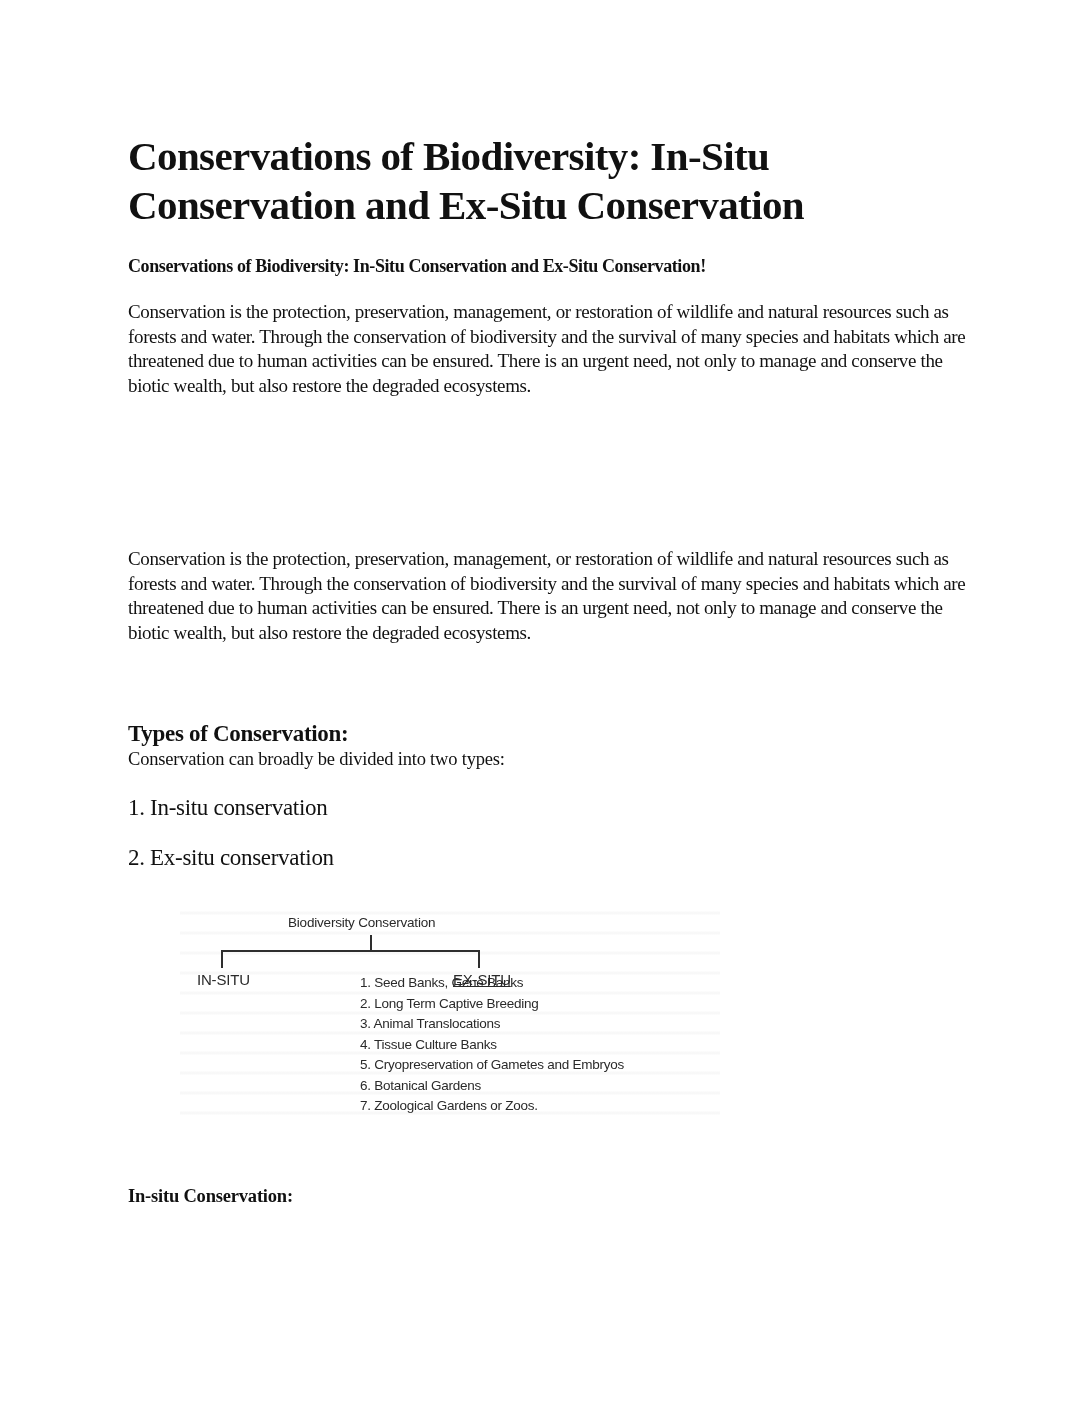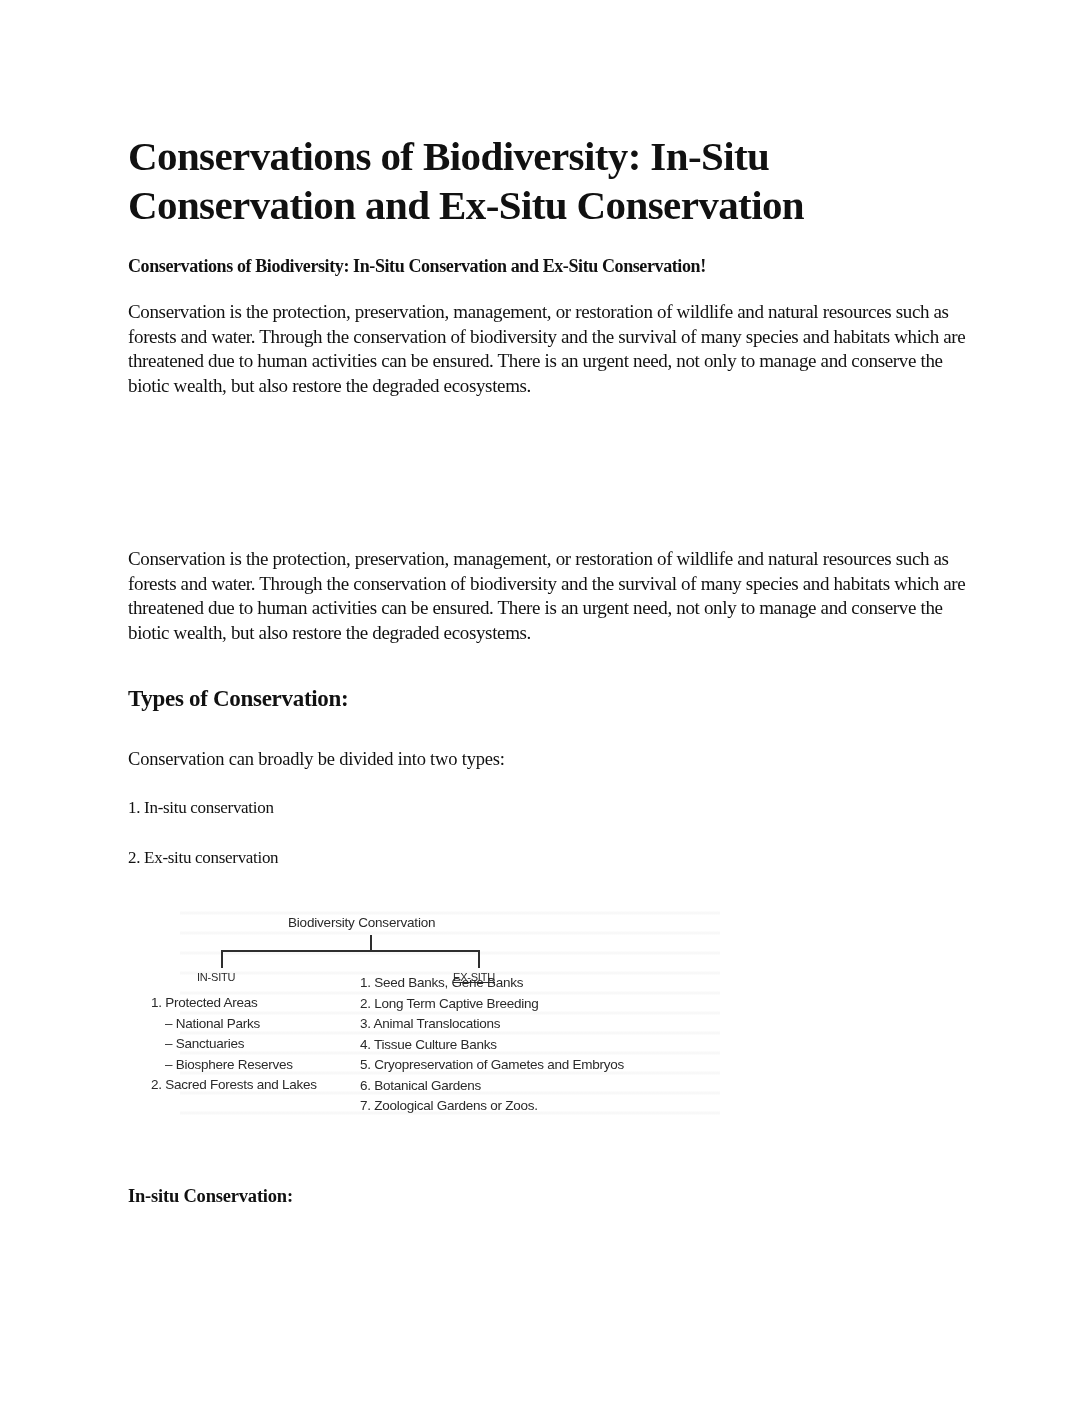--- a/index.html
+++ b/index.html
@@ -4,38 +4,38 @@
 <style>
   html, body { margin: 0; padding: 0; background: #ffffff; }
   body { width: 1088px; height: 1408px; position: relative; overflow: hidden; color: #111; font-family: "Liberation Serif", "DejaVu Serif", serif; }
   .page { position: absolute; left: 0; top: 0; width: 1088px; height: 1212px; }
   .title { position: absolute; left: 128px; top: 132px; width: 820px; margin: 0; font-size: 41px; line-height: 49px; font-weight: bold; letter-spacing: -0.6px; }
   .subtitle { position: absolute; left: 128px; top: 255px; margin: 0; font-size: 18px; line-height: 22px; font-weight: bold; letter-spacing: -0.4px; white-space: nowrap; }
   .para { position: absolute; left: 128px; width: 840px; margin: 0; font-size: 19px; line-height: 24.6px; letter-spacing: -0.35px; }
   .p1 { top: 300px; }
   .p2 { top: 449px; }
   .p3 { top: 547px; }
-  .h2 { position: absolute; left: 128px; top: 685px; margin: 0; font-size: 23px; line-height: 28px; font-weight: bold; letter-spacing: -0.3px; white-space: nowrap; font-family: Liberation Serif, serif; }
+  .h2 { position: absolute; left: 128px; top: 720px; margin: 0; font-size: 23px; line-height: 28px; font-weight: bold; letter-spacing: -0.3px; white-space: nowrap; font-family: Liberation Serif, serif; }
   .h3 { position: absolute; left: 128px; top: 748px; margin: 0; font-size: 18.5px; line-height: 22px; font-weight: normal; letter-spacing: -0.2px; white-space: nowrap; }
-  .list-item { position: absolute; left: 128px; margin: 0; font-size: 17px; line-height: 22px; letter-spacing: -0.3px; white-space: nowrap; }
+  .list-item { position: absolute; left: 128px; margin: 0; font-size: 23px; line-height: 22px; letter-spacing: -0.3px; white-space: nowrap; }
   .li1 { top: 797px; }
   .li2 { top: 847px; }
   .h4 { position: absolute; left: 128px; top: 1185px; margin: 0; font-size: 18.5px; line-height: 22px; font-weight: bold; letter-spacing: -0.2px; white-space: nowrap; }
 
   
   .diagram { position: absolute; left: 120px; top: 885px; width: 620px; height: 250px; font-family: "Liberation Sans", "DejaVu Sans", sans-serif; color: #2a2a2a; }
   .diagram .ghost { position: absolute; left: 60px; top: 10px; width: 540px; height: 220px;
      background: repeating-linear-gradient(to bottom, rgba(0,0,0,0) 0px, rgba(0,0,0,0) 16px, rgba(120,120,120,0.05) 17px, rgba(120,120,120,0.05) 19px, rgba(0,0,0,0) 20px); }
   .diagram .root { position: absolute; left: 168px; top: 30px; font-size: 13.5px; letter-spacing: -0.2px; white-space: nowrap; }
   .diagram .line { position: absolute; background: #2e2e2e; }
   .diagram .stem { left: 250px; top: 50px; width: 1.5px; height: 16px; }
   .diagram .hbar { left: 101px; top: 65px; width: 258px; height: 1.5px; }
   .diagram .vleft { left: 101px; top: 65px; width: 1.5px; height: 18px; }
   .diagram .vright { left: 358px; top: 65px; width: 1.5px; height: 18px; }
-  .diagram .branch-title { position: absolute; font-size: 11px; white-space: nowrap; letter-spacing: -0.2px; }
+  .diagram .branch-title { position: absolute; font-size: 15px; white-space: nowrap; letter-spacing: -0.2px; }
   .diagram .bt-in { left: 77px; top: 86px; }
   .diagram .bt-ex { left: 333px; top: 86px; text-decoration: underline; }
   .diagram .col { position: absolute; margin: 0; padding: 0; list-style: none; }
   .diagram .col li { font-size: 13.5px; line-height: 20.5px; white-space: nowrap; letter-spacing: -0.25px; }
   .diagram .col-in { left: 31px; top: 108px; }
   .diagram .col-ex { left: 240px; top: 88px; }
   .diagram .col li.sub { padding-left: 14px; }
 </style>
 </head>
 <body>
@@ -56,27 +56,20 @@
     <div class="ghost"></div>
     <div class="root">Biodiversity Conservation</div>
     <div class="line stem"></div>
     <div class="line hbar"></div>
     <div class="line vleft"></div>
     <div class="line vright"></div>
 
     <div class="branch-title bt-in">IN-SITU</div>
     <div class="branch-title bt-ex">EX-SITU</div>
 
-    <ul class="col col-in">
-      <li>1. Protected Areas</li>
-      <li class="sub">– National Parks</li>
-      <li class="sub">– Sanctuaries</li>
-      <li class="sub">– Biosphere Reserves</li>
-      <li>2. Sacred Forests and Lakes</li>
-    </ul>
 
     <ul class="col col-ex">
       <li>1. Seed Banks, Gene Banks</li>
       <li>2. Long Term Captive Breeding</li>
       <li>3. Animal Translocations</li>
       <li>4. Tissue Culture Banks</li>
       <li>5. Cryopreservation of Gametes and Embryos</li>
       <li>6. Botanical Gardens</li>
       <li>7. Zoological Gardens or Zoos.</li>
     </ul>

